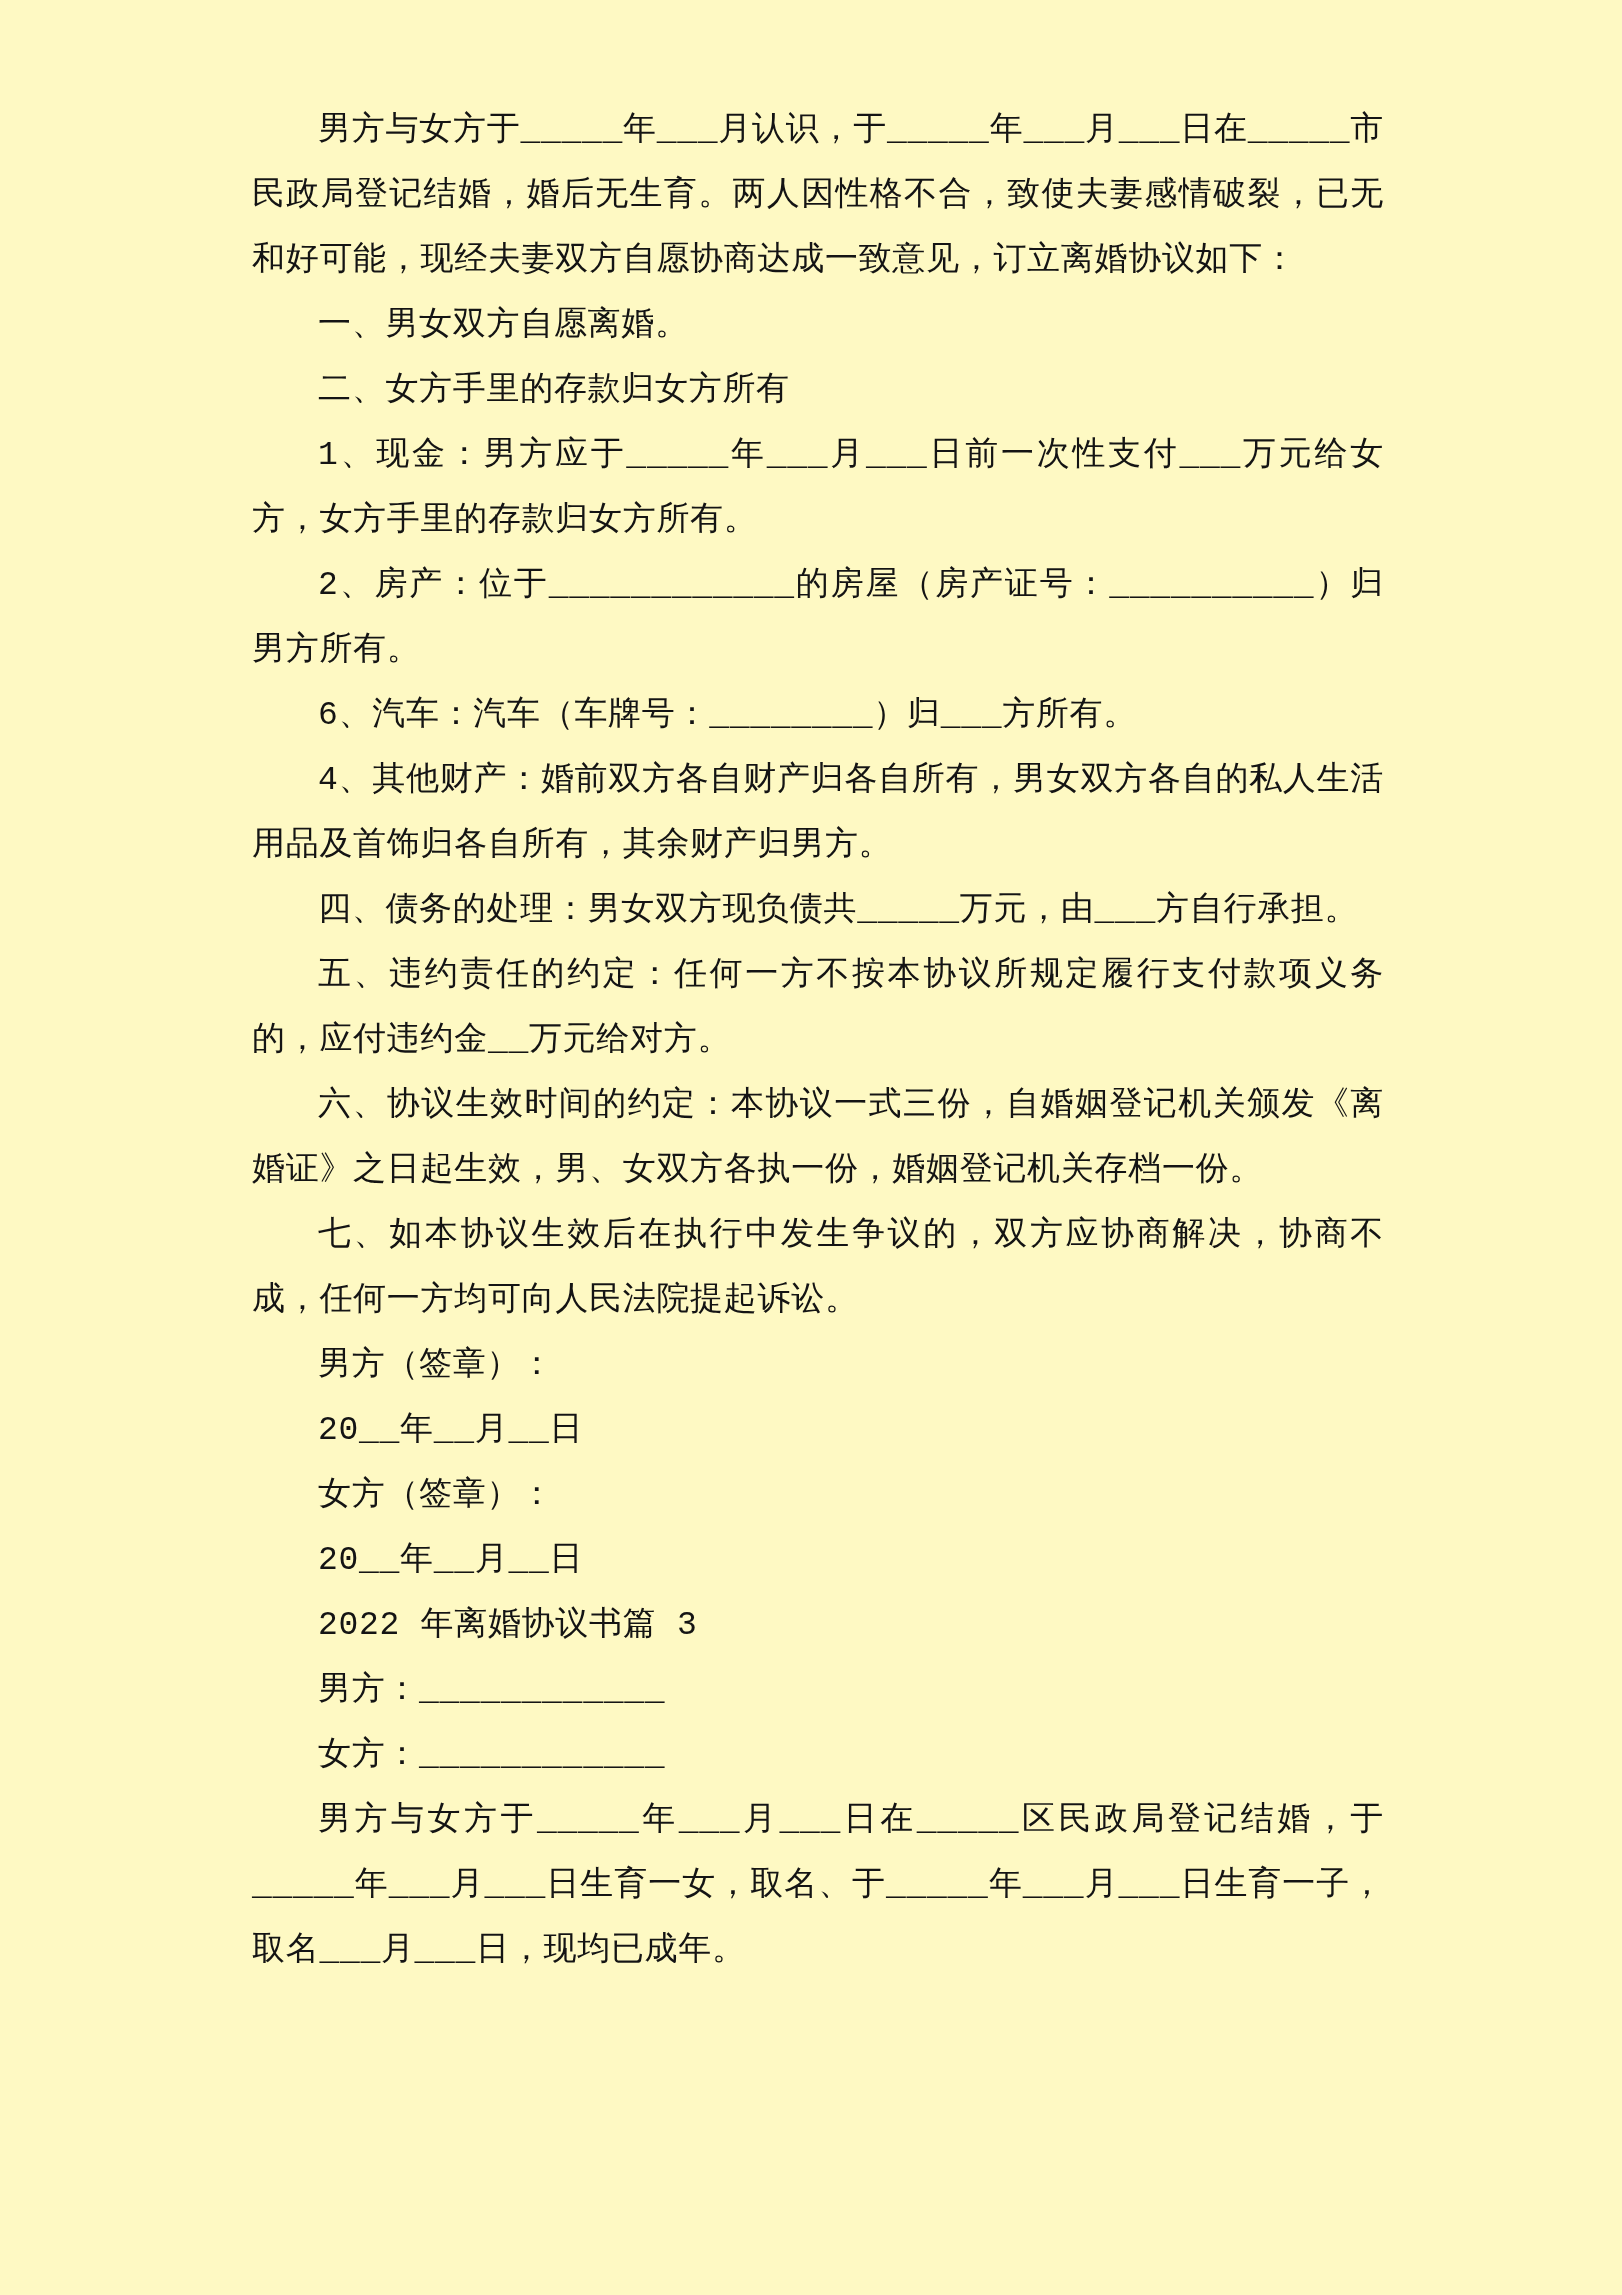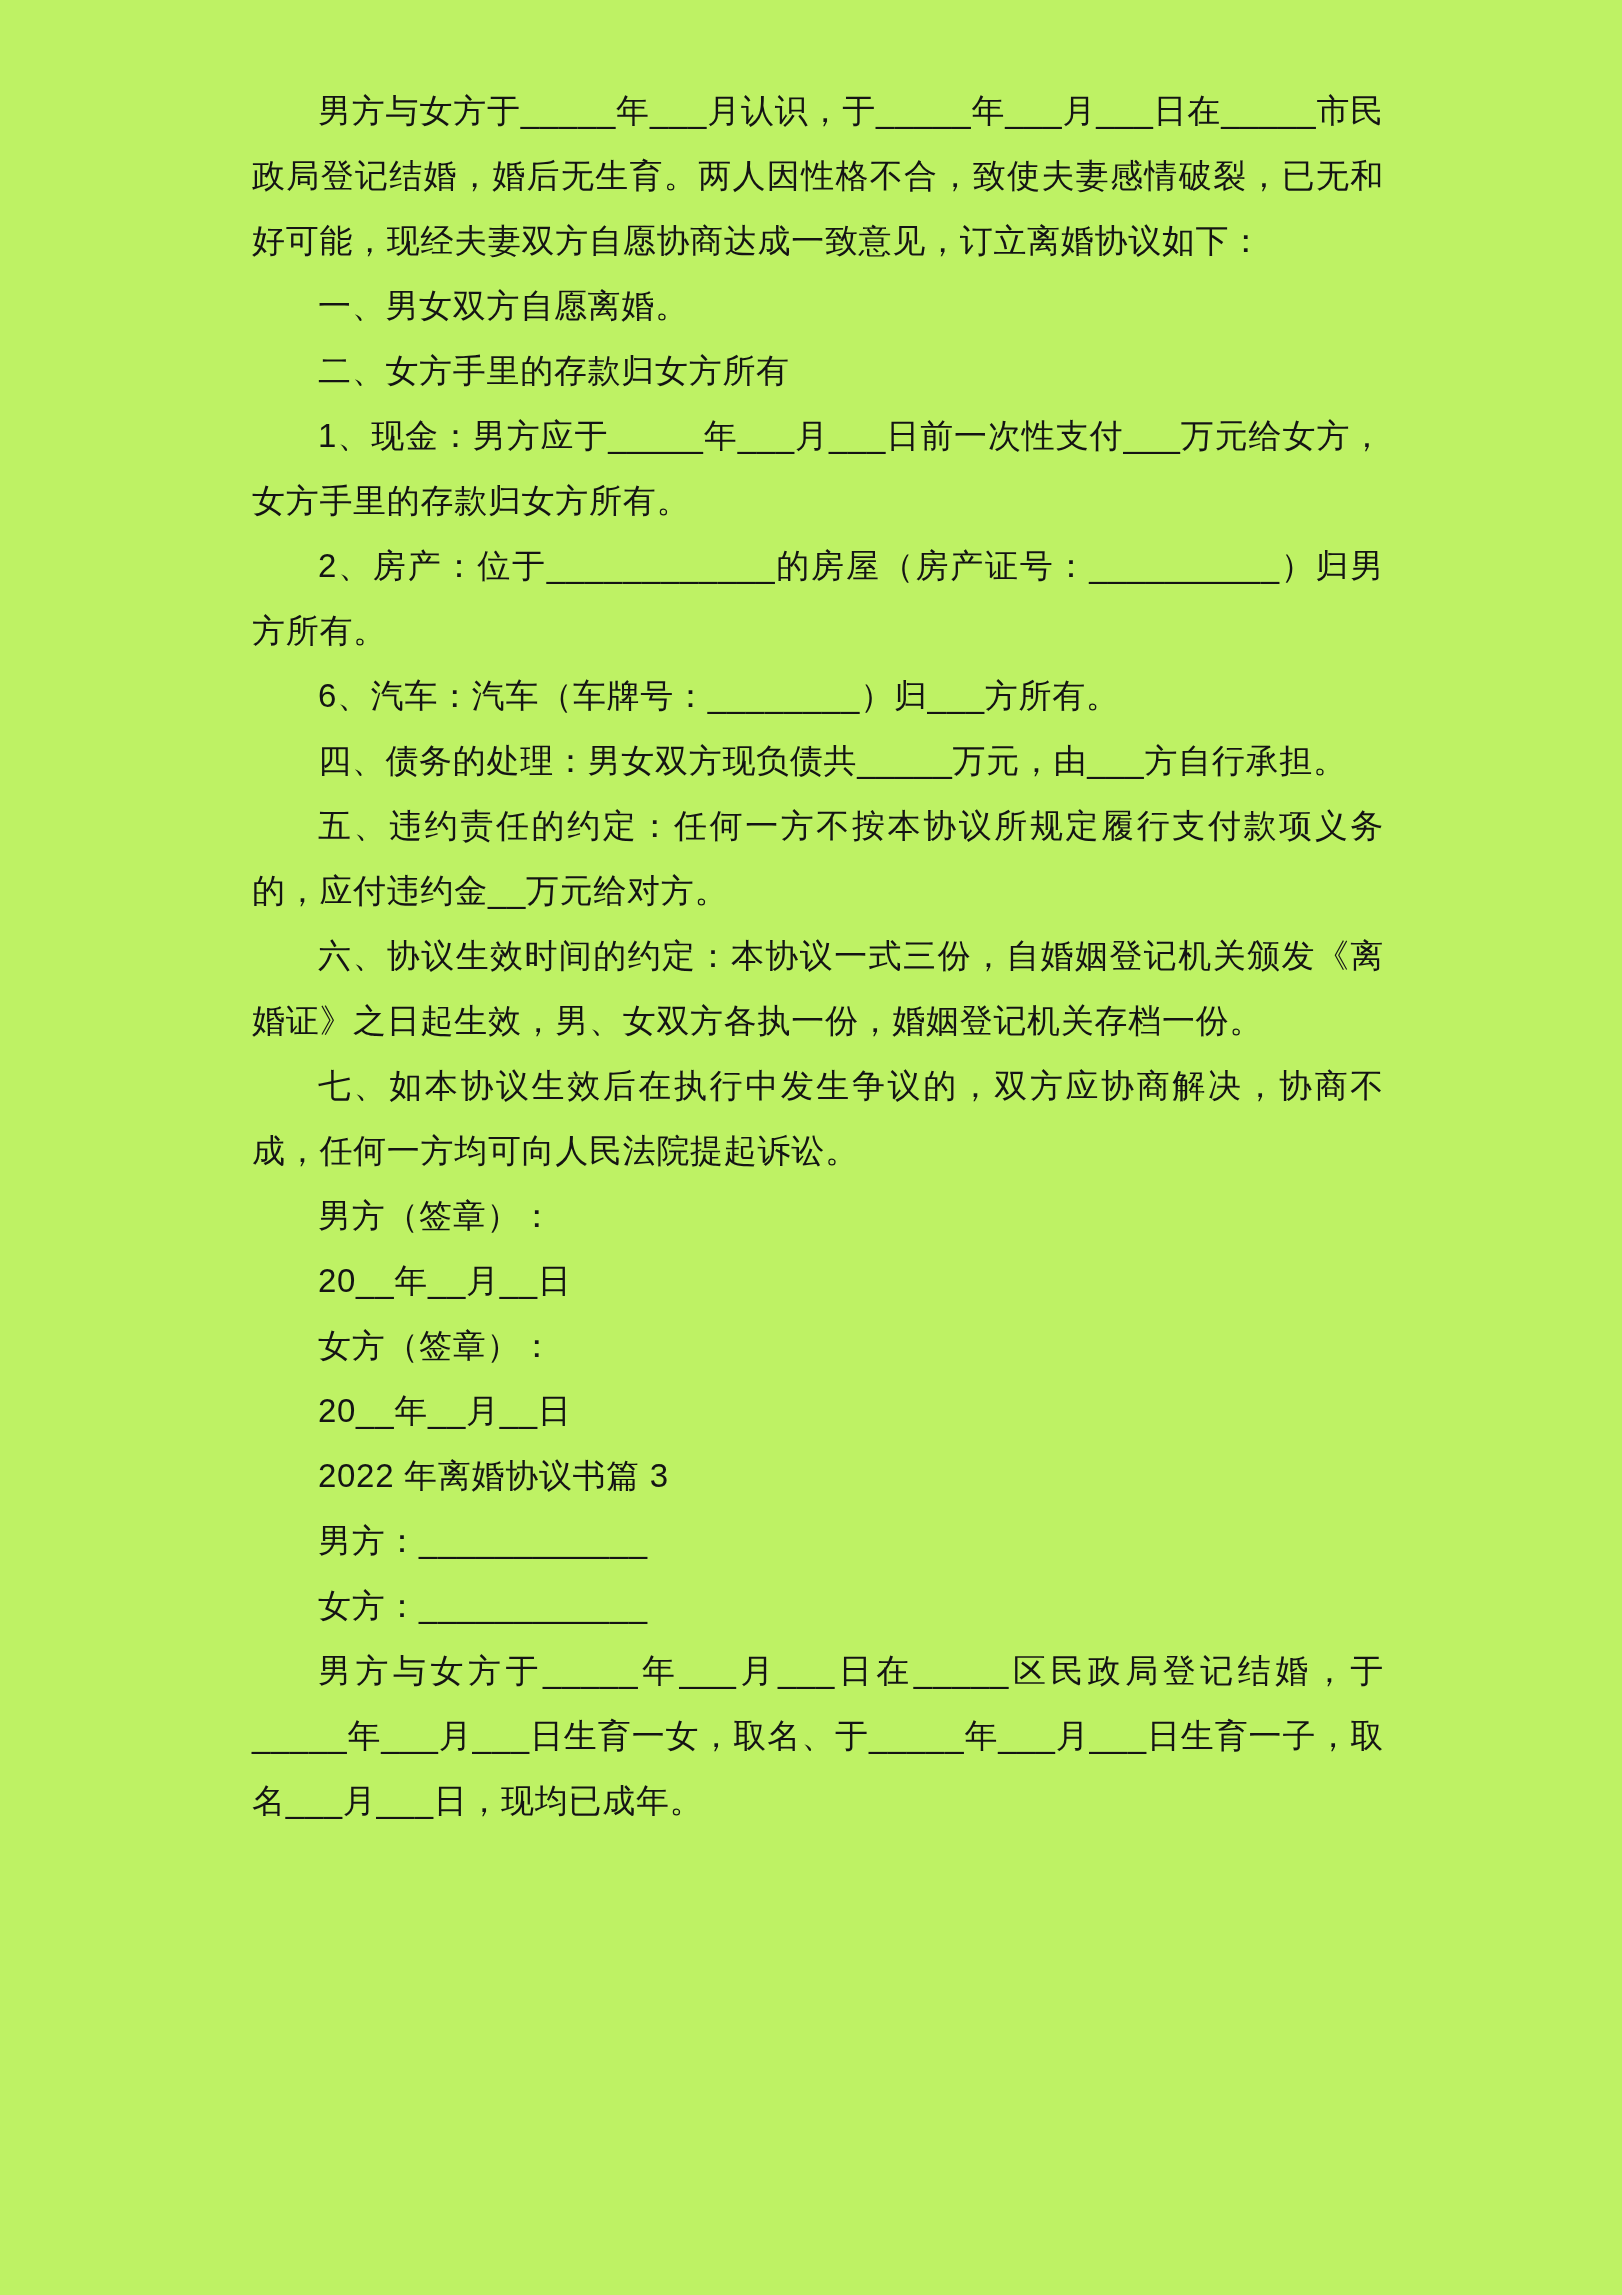--- a/index.html
+++ b/index.html
@@ -4,25 +4,25 @@
 <style>
   html, body {
     margin: 0;
     padding: 0;
     background: #ffffff;
   }
   .page {
     position: relative;
     width: 1623px;
     height: 2295px;
-    background: #bef264;
+    background: #fef9c3;
     box-sizing: border-box;
-    padding: 78px 239px 0 252px;
+    padding: 98px 239px 0 252px;
     overflow: hidden;
-    font-family: Liberation Sans, sans-serif;
+    font-family: Liberation Mono, monospace;
     color: #141414;
   }
   .doc-line {
     margin: 0;
     padding: 0;
     font-size: 33px;
     line-height: 65px;
     text-indent: 2em;
     text-align: justify;
     text-align-last: left;
@@ -34,20 +34,21 @@
 </head>
 <body>
 
 <div class="page">
   <p class="doc-line">男方与女方于_____年___月认识，于_____年___月___日在_____市民政局登记结婚，婚后无生育。两人因性格不合，致使夫妻感情破裂，已无和好可能，现经夫妻双方自愿协商达成一致意见，订立离婚协议如下：</p>
   <p class="doc-line">一、男女双方自愿离婚。</p>
   <p class="doc-line">二、女方手里的存款归女方所有</p>
   <p class="doc-line">1、现金：男方应于_____年___月___日前一次性支付___万元给女方，女方手里的存款归女方所有。</p>
   <p class="doc-line">2、房产：位于____________的房屋（房产证号：__________）归男方所有。</p>
   <p class="doc-line">6、汽车：汽车（车牌号：________）归___方所有。</p>
+  <p class="doc-line">4、其他财产：婚前双方各自财产归各自所有，男女双方各自的私人生活用品及首饰归各自所有，其余财产归男方。</p>
   <p class="doc-line">四、债务的处理：男女双方现负债共_____万元，由___方自行承担。</p>
   <p class="doc-line">五、违约责任的约定：任何一方不按本协议所规定履行支付款项义务的，应付违约金__万元给对方。</p>
   <p class="doc-line">六、协议生效时间的约定：本协议一式三份，自婚姻登记机关颁发《离婚证》之日起生效，男、女双方各执一份，婚姻登记机关存档一份。</p>
   <p class="doc-line">七、如本协议生效后在执行中发生争议的，双方应协商解决，协商不成，任何一方均可向人民法院提起诉讼。</p>
   <p class="doc-line">男方（签章）：</p>
   <p class="doc-line">20__年__月__日</p>
   <p class="doc-line">女方（签章）：</p>
   <p class="doc-line">20__年__月__日</p>
   <p class="doc-line">2022 年离婚协议书篇 3</p>
   <p class="doc-line">男方：____________</p>

